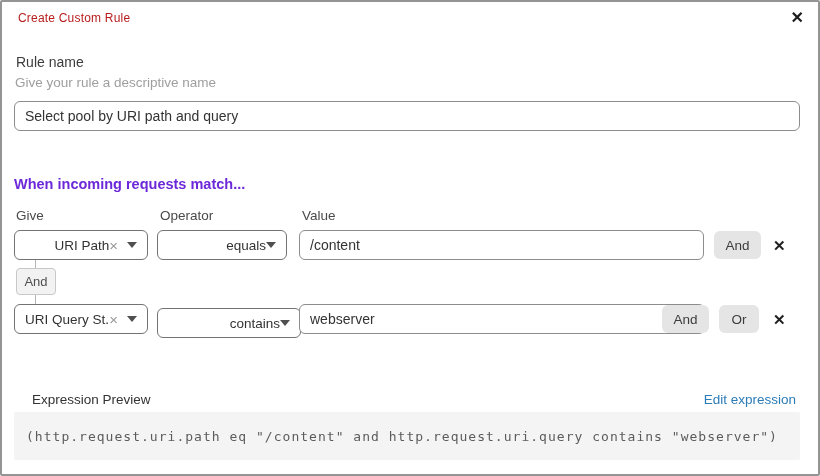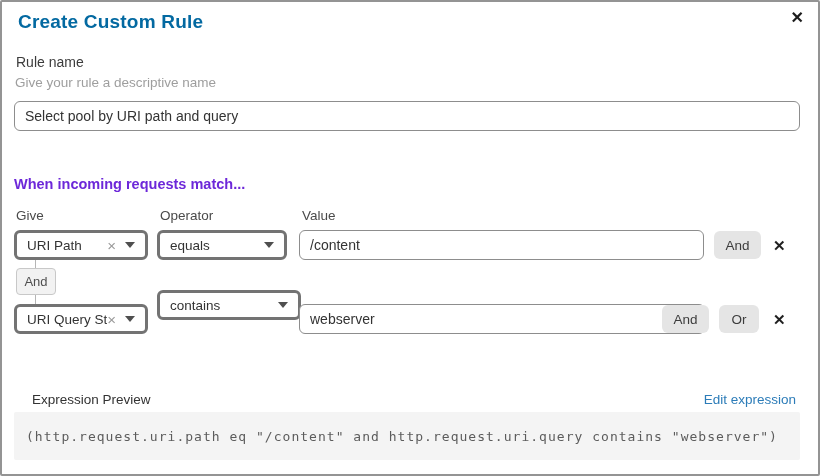--- a/index.html
+++ b/index.html
@@ -2,34 +2,34 @@
 <html><head>
 <meta charset="utf-8">
 <style>
   * { margin:0; padding:0; box-sizing:border-box; }
   body { font-family:"Liberation Sans", sans-serif; background:#fff; }
   .dialog {
     position:relative; width:820px; height:476px; background:#fff;
     border:2px solid #949494; border-radius:2px; overflow:hidden;
   }
   .abs { position:absolute; }
-  .title { left:16px; top:9px; font-size:19px; font-weight:700; color:#0369a1; letter-spacing:.2px; }
+  .title { left:16px; top:9px; font-size:12px; font-weight:400; color:#b91c1c; letter-spacing:.2px; }
   .close-btn { right:10px; top:6px; font-size:16px; font-weight:700; color:#1c1c1c; cursor:pointer; padding:2px 4px; line-height:1; }
   .label { font-size:14px; color:#3c3c3c; }
   .help { font-size:13.5px; color:#9e9e9e; }
   .text-input {
     border:1px solid #8d8d8d; border-radius:6px; height:30px;
     font-family:"Liberation Sans", sans-serif; font-size:14px; color:#333;
     padding:3px 10px; outline:none; background:#fff; width:100%;
   }
   .section-heading { font-size:14.5px; font-weight:700; color:#6d28d9;text-align:center; }
   .col-label { font-size:13.5px; color:#4a4a4a; }
   .select {
-    display:flex; align-items:center; height:30px; border:3px solid #737373;
-    border-radius:6px; background:#fff; cursor:pointer; padding:0 10px;
+    display:flex; align-items:center; height:30px; border:1px solid #737373;
+    border-radius:6px; background:#fff; cursor:pointer; padding:0 10px;text-align:right;
   }
   .select .sel-text { font-size:13.5px; color:#333; flex:1 1 auto; white-space:nowrap; overflow:hidden; }
   .select .clear-x { font-size:15px; color:#9a9a9a; margin-right:9px; line-height:1; }
   .caret { width:0; height:0; border-left:5px solid transparent; border-right:5px solid transparent; border-top:6px solid #4f4f4f; flex:0 0 auto; }
   .gray-btn {
     display:flex; align-items:center; justify-content:center; height:28px;
     background:#e5e5e5; border:none; border-radius:6px; font-family:"Liberation Sans", sans-serif;
     font-size:13.5px; color:#3d3d3d; cursor:pointer;
   }
   .delete-x { font-size:15px; font-weight:700; color:#1f1f1f; cursor:pointer; line-height:1; }
@@ -84,21 +84,21 @@
 
   <div class="abs conn-line" style="left:33px; top:258px; height:8px;"></div>
   <div class="abs conn-badge" style="left:14px; top:266px;">And</div>
   <div class="abs conn-line" style="left:33px; top:293px; height:9px;"></div>
 
   <div class="abs select" style="left:12px; top:302px; width:134px;">
     <span class="sel-text">URI Query St...</span>
     <span class="clear-x">×</span>
     <span class="caret"></span>
   </div>
-  <div class="abs select" style="left:155px; top:288px; width:144px;">
+  <div class="abs select" style="left:155px; top:306px; width:144px;">
     <span class="sel-text">contains</span>
     <span class="caret"></span>
   </div>
   <div class="abs" style="left:297px; top:302px; width:406px;">
     <input class="text-input" style="height: 30px;" type="text" value="webserver">
   </div>
   <button class="abs gray-btn" style="left:660px; top:303px; width:47px;">And</button>
   <button class="abs gray-btn" style="left:717px; top:303px; width:40px;">Or</button>
   <div class="abs delete-x" style="left:771px; top:310px;">✕</div>
 

